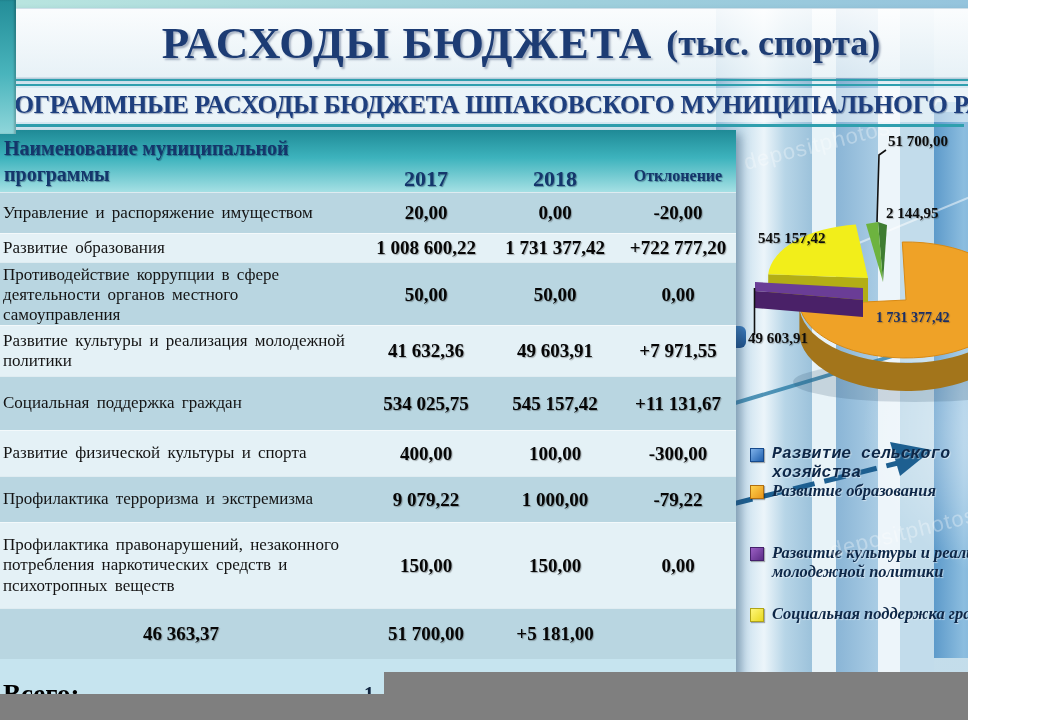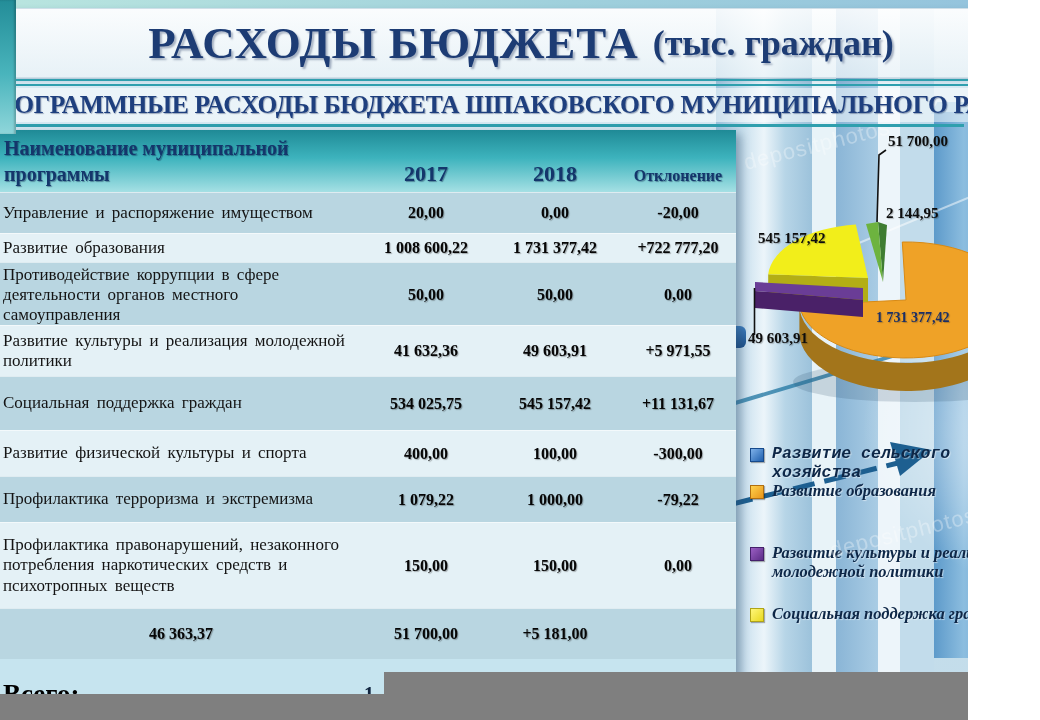--- a/index.html
+++ b/index.html
@@ -46,31 +46,31 @@
             font-size:26px;font-weight:bold;color:#1e3f7e;letter-spacing:-0.3px;
             text-shadow:1px 1px 1px rgba(25,45,90,.4);white-space:nowrap;transform:scaleX(.98);}
   .subline{left:14px;top:124px;width:950px;height:3px;background:#2f9fae;z-index:5;}
 
   
   .btable{left:0;top:130px;width:736px;z-index:5;box-shadow:5px 4px 9px rgba(40,70,100,.4);}
   .trow,.thead{display:grid;grid-template-columns:362px 128px 130px 116px;}
   .thead{height:62px;background:linear-gradient(180deg,#1f8a96,#3db3bd 45%,#a5e0e4);}
   .th-name{padding:5px 4px 0 4px;font-size:20px;font-weight:bold;color:#14366b;line-height:1.3;
            text-shadow:1px 1px 1px rgba(0,20,60,.4);}
-  .th-year{display:flex;align-items:flex-end;justify-content:center;padding-bottom:5px;
+  .th-year{display:flex;align-items:flex-end;justify-content:center;
            font-size:22px;font-weight:bold;color:#14366b;text-shadow:1px 1px 1px rgba(0,20,60,.4);}
   .th-dev{display:flex;align-items:flex-end;justify-content:center;padding-bottom:7px;
           font-size:16px;font-weight:bold;color:#14366b;text-shadow:1px 1px 1px rgba(0,20,60,.4);}
   .trow{align-items:center;border-top:1px solid rgba(255,255,255,.55);}
   .odd{background:#b9d6e1;} .even{background:#e4f1f6;}
   .r0{height:40px}.r1{height:28px}.r2{height:62px}.r3{height:50px}.r4{height:53px}
   .r5{height:45px}.r6{height:45px}.r7{height:85px}.r8{height:50px}
   .trow-total{height:70px;background:#c6e4ef;display:grid;grid-template-columns:362px 374px;align-items:center;}
   .nm{font-size:17px;color:#141414;line-height:1.18;padding:2px 8px 2px 3px;word-spacing:3px;}
-  .val{font-size:16px;font-weight:bold;color:#060606;text-align:center;
+  .val{font-size:19px;font-weight:bold;color:#060606;text-align:center;
        text-shadow:1px 1px 1px rgba(30,30,30,.35);}
   .total-label{font-size:27px;font-weight:bold;color:#000;padding-left:3px;}
   .total-frag{font-size:20px;font-weight:bold;color:#10243f;padding-left:2px;text-align:left;}
 
   
   .side-tab{left:730px;top:326px;width:16px;height:22px;z-index:4;border-radius:0 6px 6px 0;
             background:linear-gradient(180deg,#3e7fc0,#1c4f88);}
 
   
   .pie{left:730px;top:130px;width:310px;height:290px;z-index:3;}
@@ -117,21 +117,21 @@
   <svg class="bglines" width="1040" height="720" viewBox="0 0 1040 720">
     <line x1="830" y1="255" x2="1040" y2="168" stroke="rgba(255,255,255,.5)" stroke-width="2"></line>
     <line x1="900" y1="330" x2="1040" y2="268" stroke="rgba(255,255,255,.35)" stroke-width="2"></line>
     <line x1="695" y1="415" x2="1040" y2="312" stroke="#2a7ca6" stroke-width="4" opacity="0.8"></line>
     <line x1="700" y1="512" x2="898" y2="463" stroke="#1d5f90" stroke-width="5" stroke-dasharray="22 10"></line>
     <polygon points="932,450 890,442 900,476" fill="#1d5f90"></polygon>
   </svg>
 
   <div class="abs plaque">
     <span class="title-main">РАСХОДЫ БЮДЖЕТА</span>
-    <span class="title-unit">(тыс. граждан)</span>
+    <span class="title-unit">(тыс. спорта)</span>
   </div>
   <div class="abs dline" style="top:79px;"></div>
   <div class="abs dline" style="top:84px;"></div>
   <div class="abs subband"></div>
   <div class="abs subtitle">ПРОГРАММНЫЕ РАСХОДЫ БЮДЖЕТА ШПАКОВСКОГО МУНИЦИПАЛЬНОГО РАЙОНА</div>
   <div class="abs subline"></div>
   <div class="abs leftbar"></div>
 
   <div class="abs btable">
     <div class="thead">
@@ -156,37 +156,37 @@
     <div class="trow odd r2">
       <div class="nm">Противодействие  коррупции  в сфере деятельности  органов  местного самоуправления</div>
       <div class="val">50,00</div>
       <div class="val">50,00</div>
       <div class="val">0,00</div>
     </div>
     <div class="trow even r3">
       <div class="nm">Развитие  культуры  и  реализация  молодежной политики</div>
       <div class="val">41 632,36</div>
       <div class="val">49 603,91</div>
-      <div class="val">+5 971,55</div>
+      <div class="val">+7 971,55</div>
     </div>
     <div class="trow odd r4">
       <div class="nm">Социальная  поддержка  граждан</div>
       <div class="val">534 025,75</div>
       <div class="val">545 157,42</div>
       <div class="val">+11 131,67</div>
     </div>
     <div class="trow even r5">
       <div class="nm">Развитие  физической  культуры  и  спорта</div>
       <div class="val">400,00</div>
       <div class="val">100,00</div>
       <div class="val">-300,00</div>
     </div>
     <div class="trow odd r6">
       <div class="nm">Профилактика  терроризма  и  экстремизма</div>
-      <div class="val">1 079,22</div>
+      <div class="val">9 079,22</div>
       <div class="val">1 000,00</div>
       <div class="val">-79,22</div>
     </div>
     <div class="trow even r7">
       <div class="nm">Профилактика  правонарушений,  незаконного потребления  наркотических  средств и психотропных  веществ</div>
       <div class="val">150,00</div>
       <div class="val">150,00</div>
       <div class="val">0,00</div>
     </div>
     <div class="trow odd r8">

